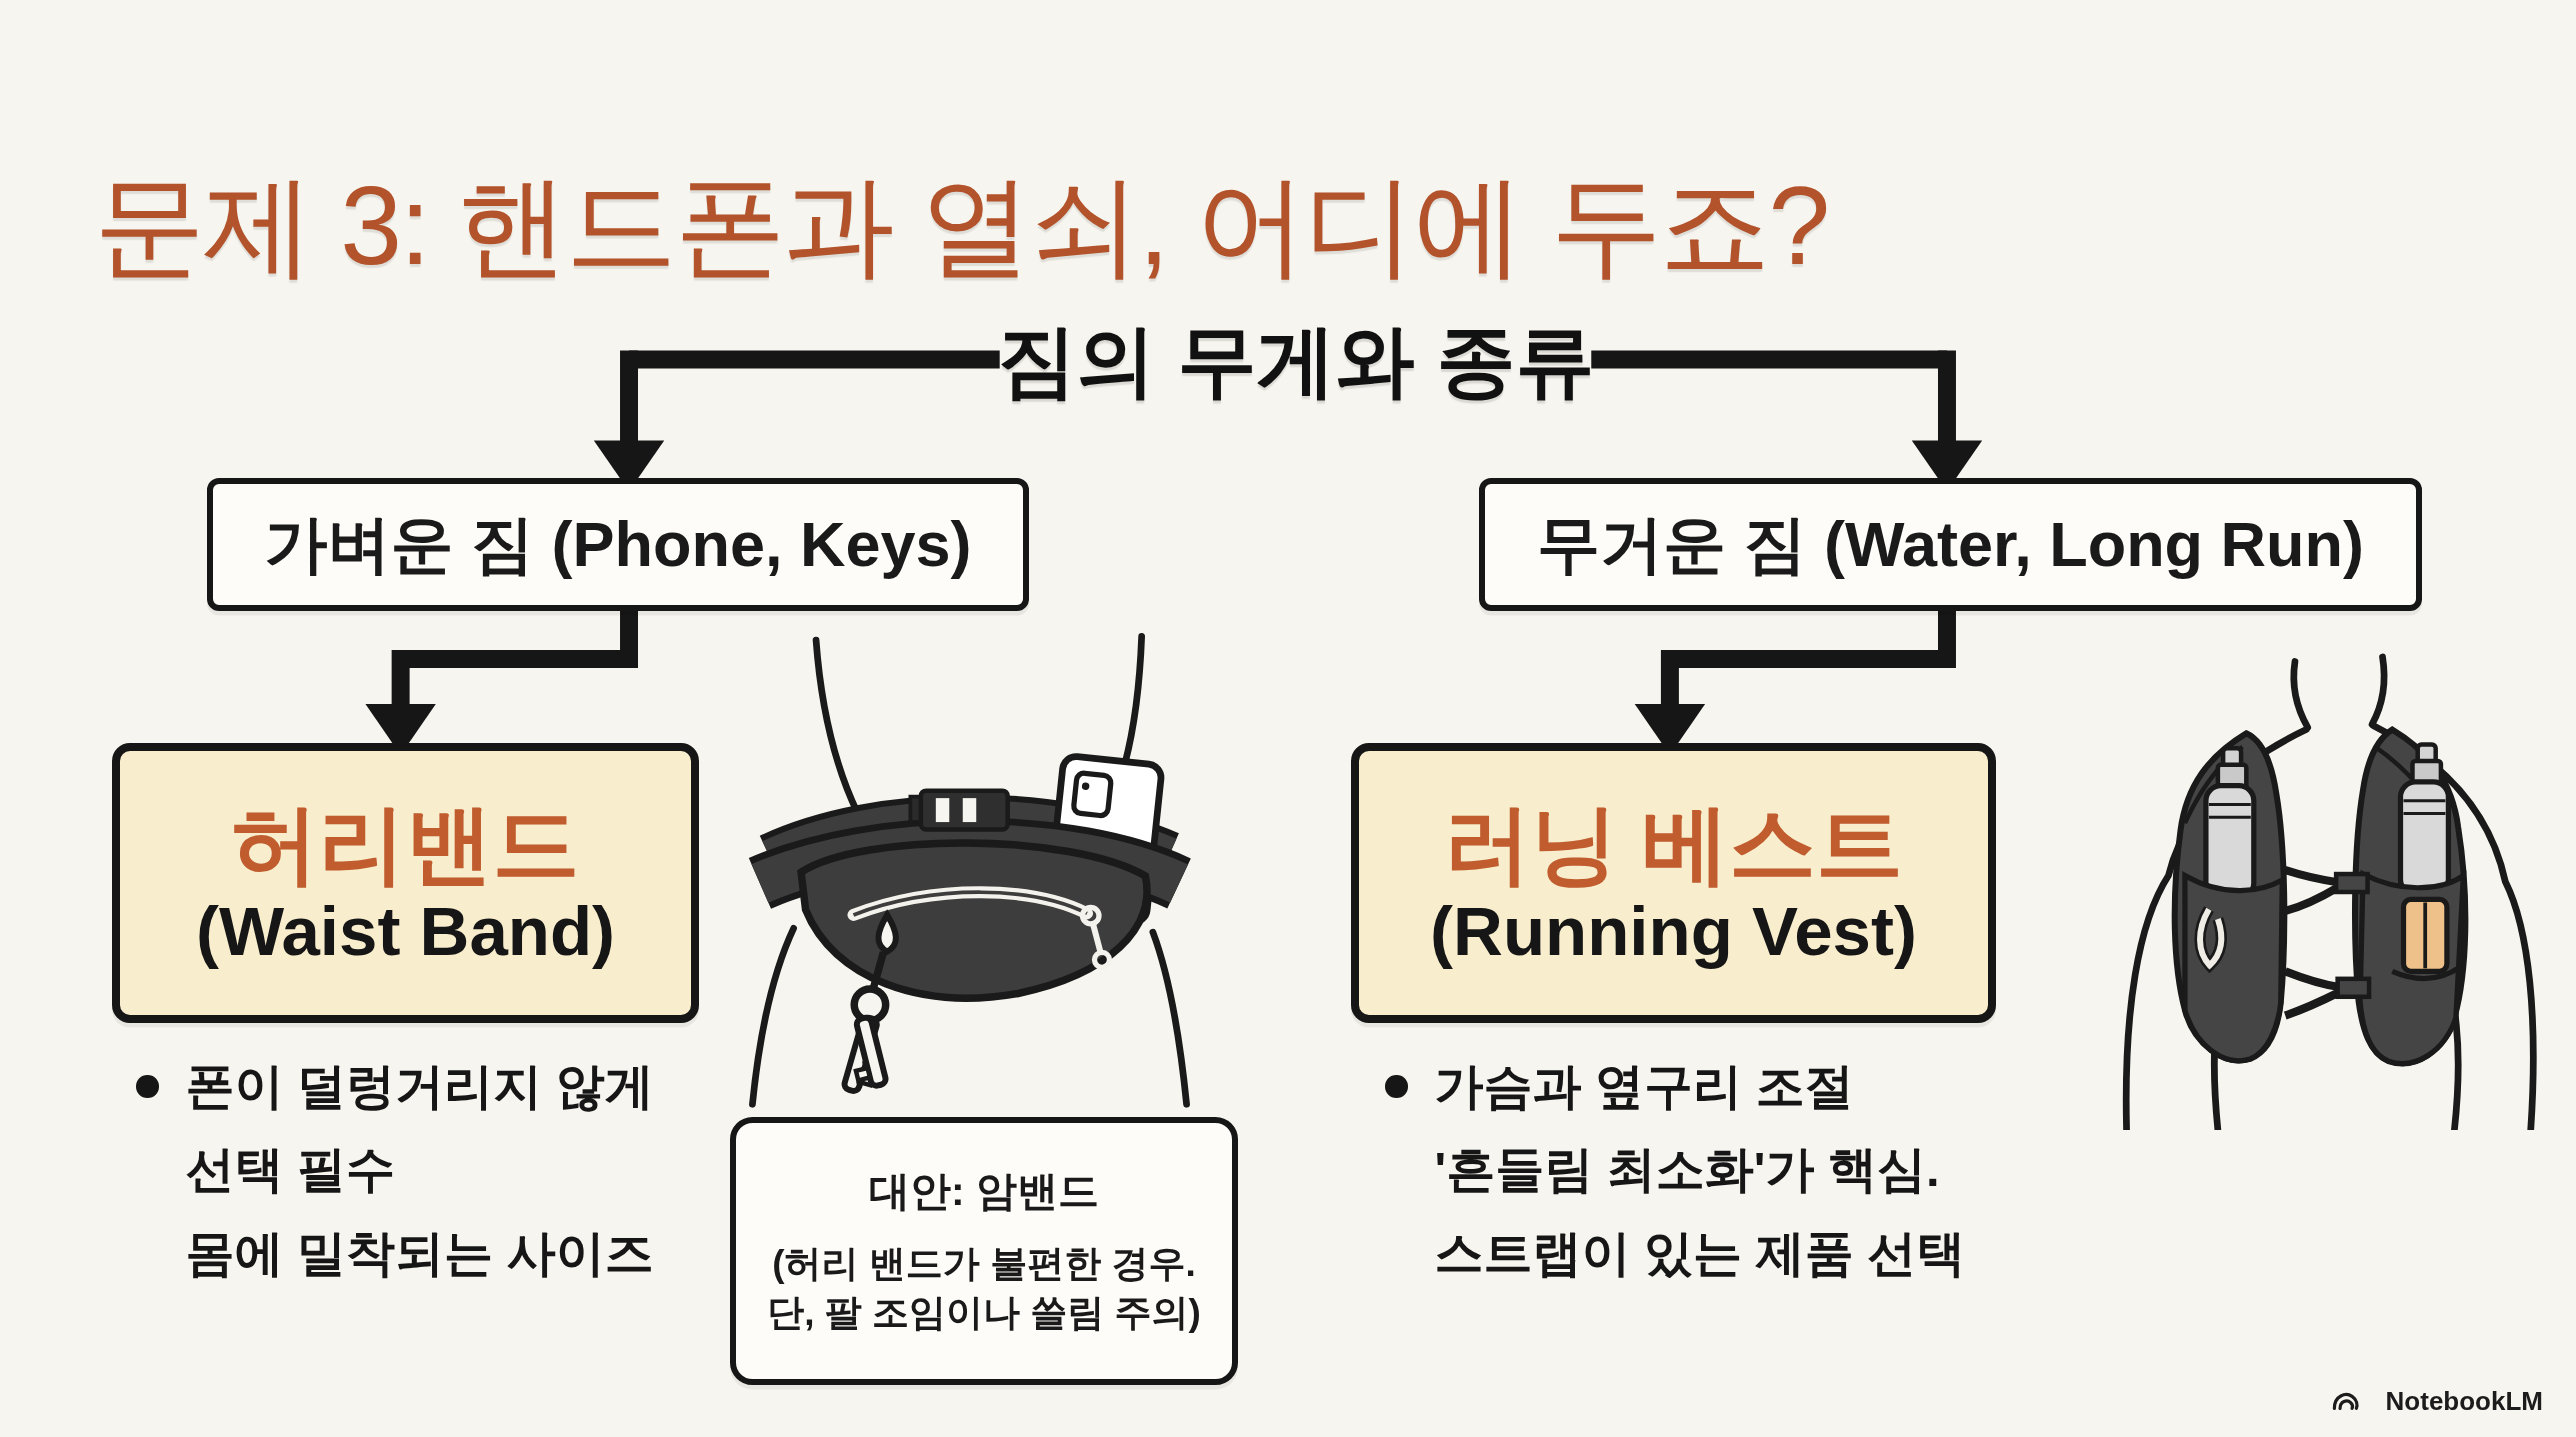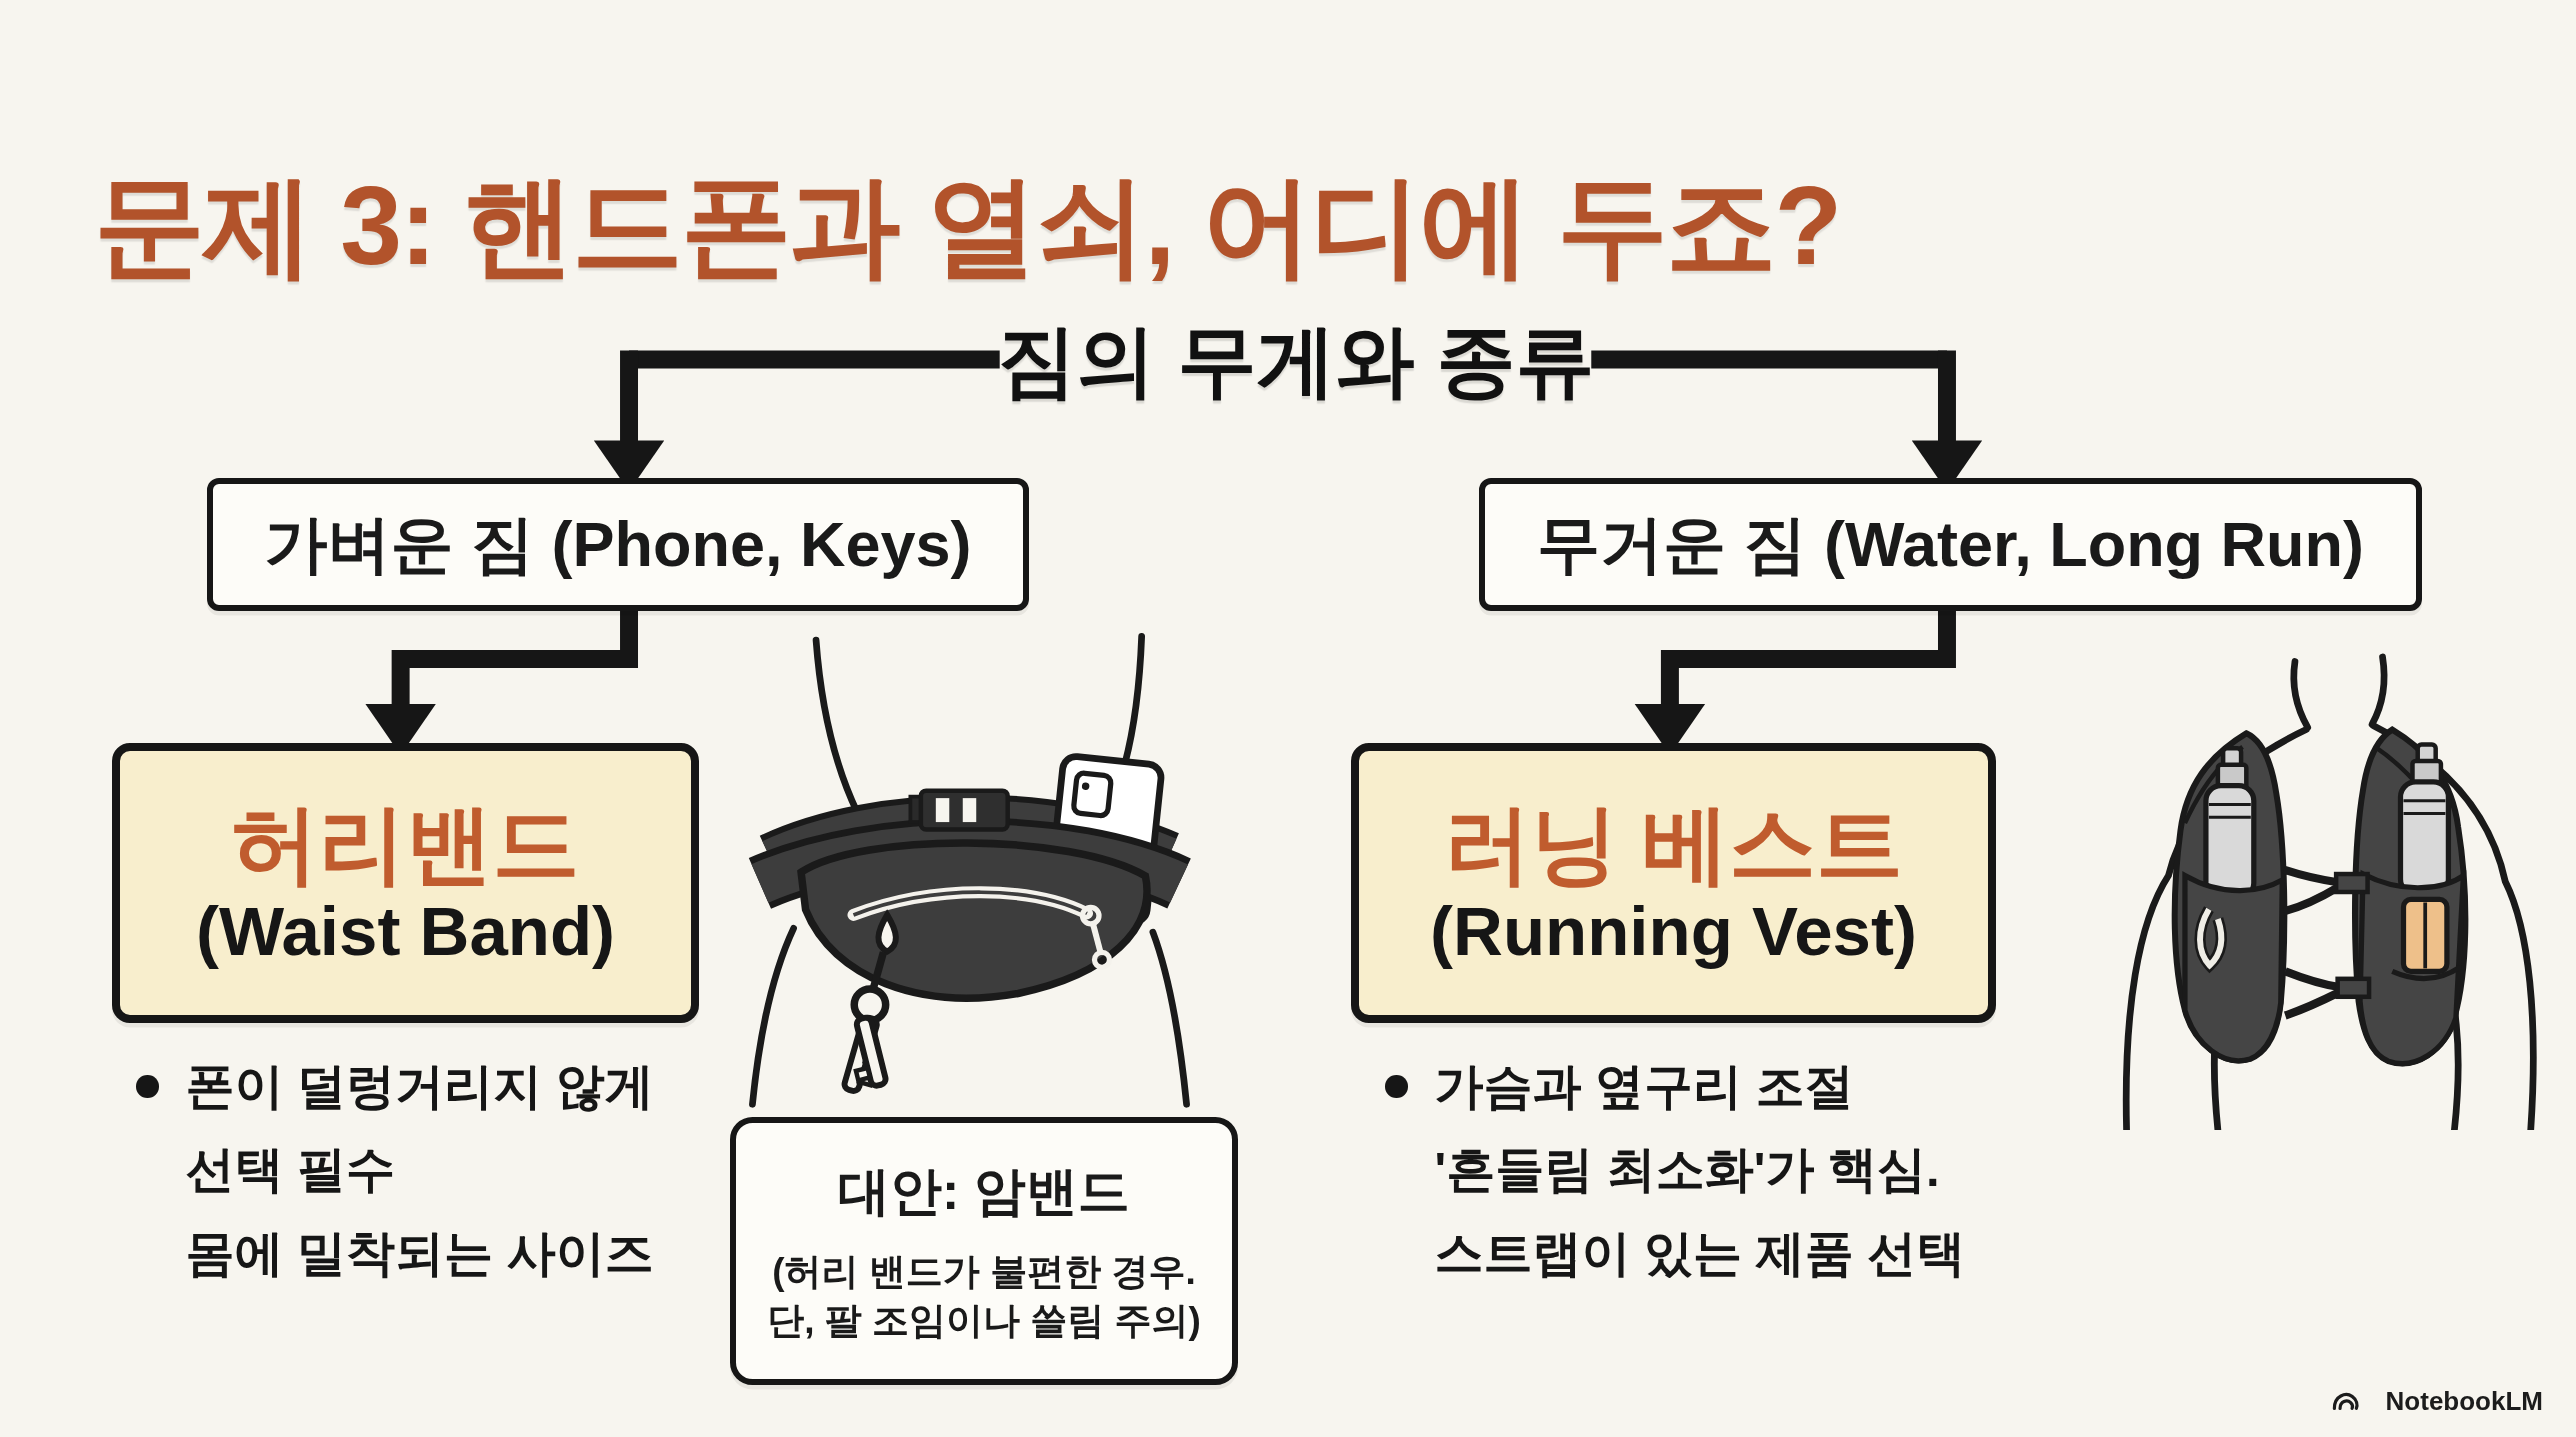--- a/index.html
+++ b/index.html
@@ -7,21 +7,21 @@
     width:2576px;height:1438px;
     background:#f7f5ef;
     font-family:"Liberation Sans",sans-serif;
     color:#1a1a1a;
     position:relative;overflow:hidden;
   }
   .abs{position:absolute;}
   
   .page-title{
     left:94px;top:78px;
-    font-size:111px;font-weight:700;letter-spacing:-2.2px;
+    font-size:111px;font-weight:400;letter-spacing:-2.2px;
     color:#b2532b;white-space:nowrap;
     text-shadow:0 3px 1.5px rgba(0,0,0,0.10);
   }
   
   .root-label{
     left:959px;top:309px;width:674px;
     text-align:center;font-size:79px;font-weight:800;
     white-space:nowrap;color:#111;
     text-shadow:0 3px 1.5px rgba(0,0,0,0.12);
   }
@@ -52,21 +52,21 @@
   .bullets .line{white-space:nowrap;}
   .bullets.left{left:136px;top:1045px;justify-content:space-between;}
   .bullets.right{left:1385px;top:1045px;}
   
   .alt{
     left:730px;top:1117px;width:496px;height:256px;
     background:#fdfcf8;border:6px solid #161616;border-radius:22.5px;
     display:flex;flex-direction:column;align-items:center;justify-content:center;
     box-shadow:0 4.5px 0 rgba(0,0,0,0.06);
   }
-  .alt .t{font-size:52px;font-weight:800;margin-bottom:21px;white-space:nowrap;}
+  .alt .t{font-size:41px;font-weight:800;margin-bottom:21px;white-space:nowrap;}
   .alt .s{font-size:37px;font-weight:700;line-height:1.32;white-space:nowrap;text-align:center;}
   
   .footer{
     right:33px;bottom:19.5px;
     display:flex;align-items:center;gap:24px;
     font-size:26px;font-weight:700;color:#1c1c1c;
   }
   svg{display:block;}
 </style>
 </head>

